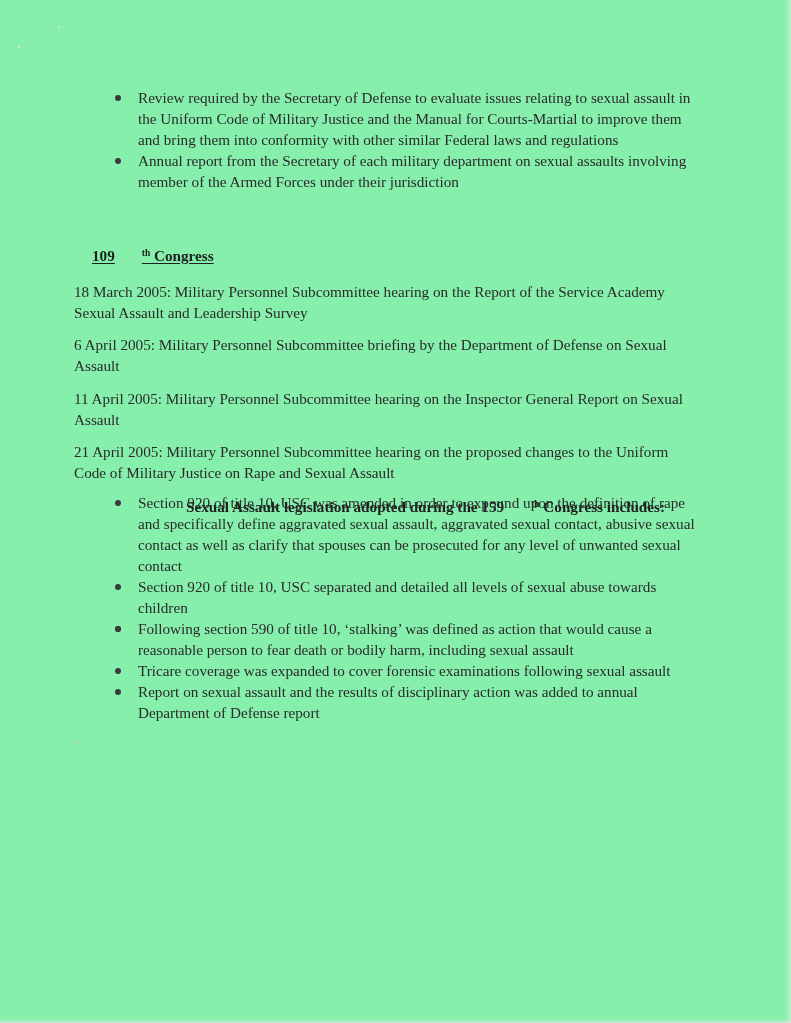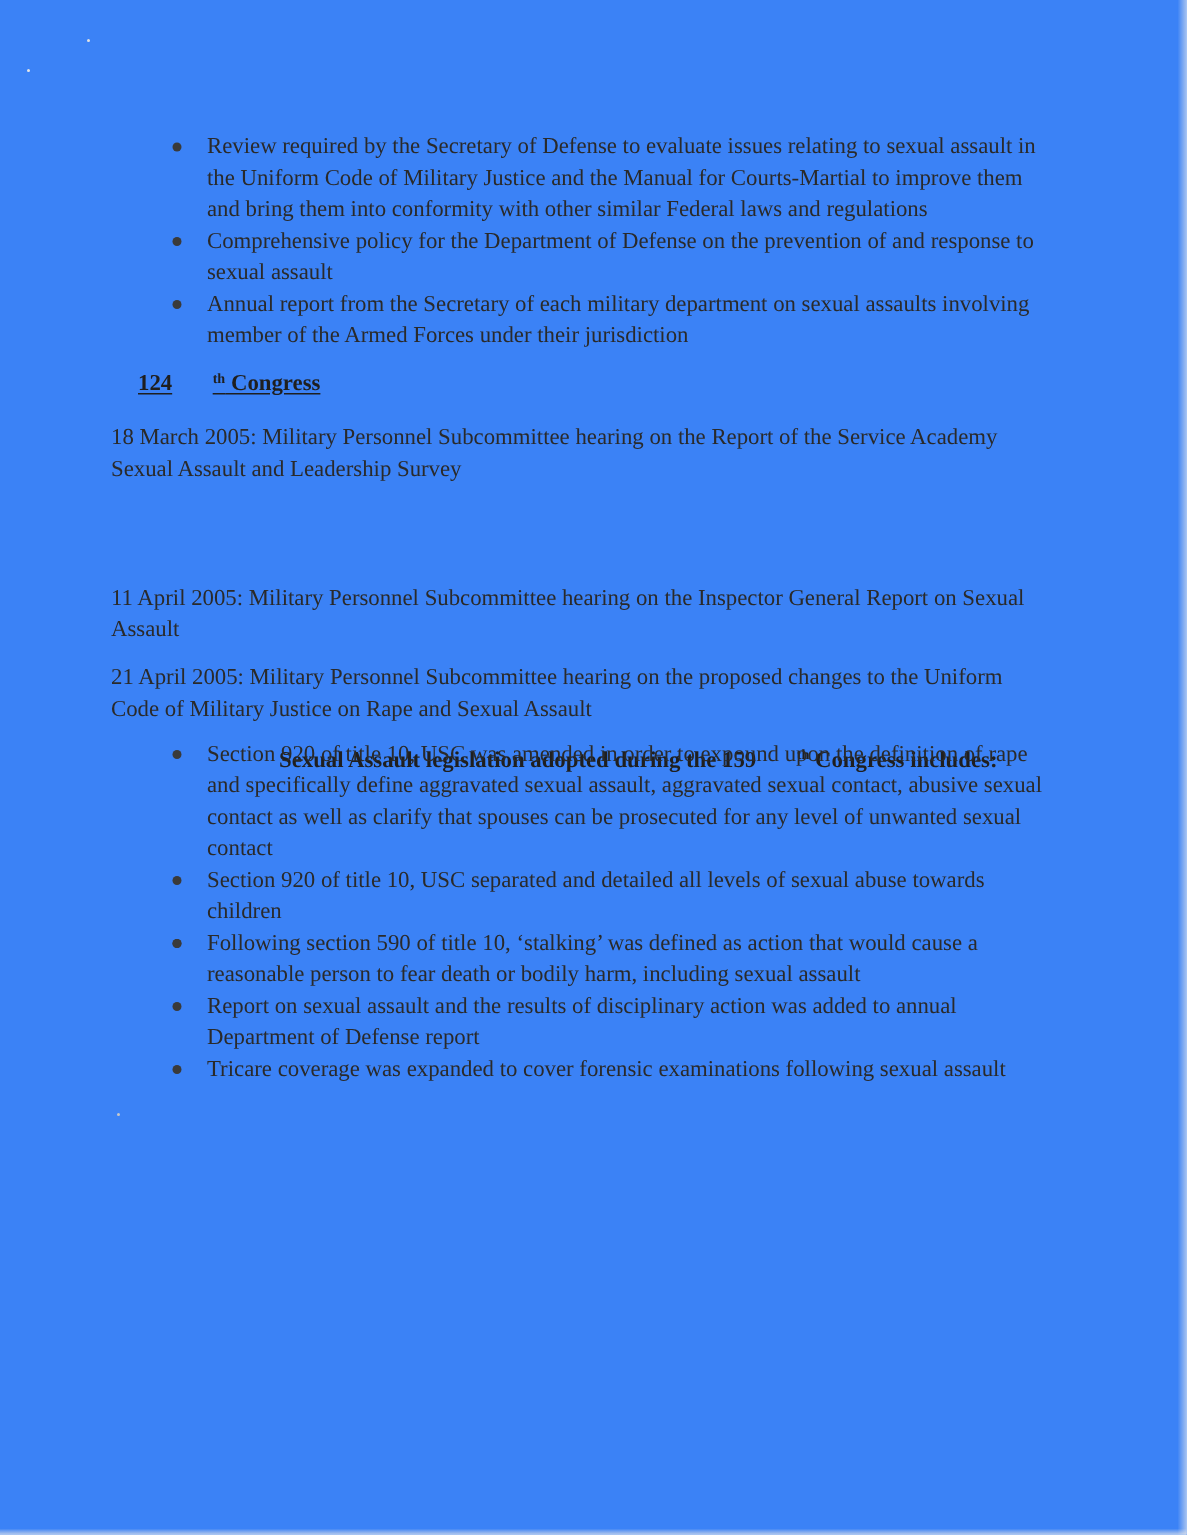--- a/index.html
+++ b/index.html
@@ -14,21 +14,21 @@
       overflow: hidden;
       font-family: "Liberation Serif", "DejaVu Serif", serif;
       color: #2a2a2a;
       font-size: 15.2px;
       line-height: 21px;
     }
     .page {
       position: absolute;
       left: 0; top: 0;
       width: 791px; height: 1023px;
-      background: #3b82f6;
+      background: #86efac;
     }
     .scan-edge {
       position: absolute;
       right: 0; top: 0;
       width: 6px; height: 1023px;
       background: linear-gradient(to right, rgba(255,255,255,0), rgba(235,235,235,0.6));
     }
     .scan-bottom {
       position: absolute;
       left: 0; bottom: 0;
@@ -104,31 +104,28 @@
 
 <div class="page">
 
   <ul class="bullets" id="top-list">
     <li>
       <span class="dot"></span>
       <span>Review required by the Secretary of Defense to evaluate issues relating to sexual assault in the Uniform Code of Military Justice and the Manual for Courts-Martial to improve them and bring them into conformity with other similar Federal laws and regulations</span>
     </li>
     <li>
       <span class="dot"></span>
-      <span>Comprehensive policy for the Department of Defense on the prevention of and response to sexual assault</span>
-    </li>
-    <li>
-      <span class="dot"></span>
       <span>Annual report from the Secretary of each military department on sexual assaults involving member of the Armed Forces under their jurisdiction</span>
     </li>
   </ul>
 
-  <div class="heading"><span>124</span><sup>th</sup><span> Congress</span></div>
+  <div class="heading"><span>109</span><sup>th</sup><span> Congress</span></div>
 
   <p class="para" id="p0">18 March 2005: Military Personnel Subcommittee hearing on the Report of the Service Academy Sexual Assault and Leadership Survey</p>
+  <p class="para" id="p1">6 April 2005: Military Personnel Subcommittee briefing by the Department of Defense on Sexual Assault</p>
   <p class="para" id="p2">11 April 2005: Military Personnel Subcommittee hearing on the Inspector General Report on Sexual Assault</p>
   <p class="para" id="p3">21 April 2005: Military Personnel Subcommittee hearing on the proposed changes to the Uniform Code of Military Justice on Rape and Sexual Assault</p>
 
   <div class="center-heading"><span>Sexual Assault legislation adopted during the 159</span><sup>th</sup><span> Congress includes:</span></div>
 
   <ul class="bullets" id="leg-list">
     <li>
       <span class="dot"></span>
       <span>Section 920 of title 10, USC was amended in order to expound upon the definition of rape and specifically define aggravated sexual assault, aggravated sexual contact, abusive sexual contact as well as clarify that spouses can be prosecuted for any level of unwanted sexual contact</span>
     </li>
@@ -138,25 +135,25 @@
     </li>
     <li>
       <span class="dot"></span>
     </li>
     <li>
       <span class="dot"></span>
       <span>Following section 590 of title 10, ‘stalking’ was defined as action that would cause a reasonable person to fear death or bodily harm, including sexual assault</span>
     </li>
     <li>
       <span class="dot"></span>
-      <span>Report on sexual assault and the results of disciplinary action was added to annual Department of Defense report</span>
+      <span>Tricare coverage was expanded to cover forensic examinations following sexual assault</span>
     </li>
     <li>
       <span class="dot"></span>
-      <span>Tricare coverage was expanded to cover forensic examinations following sexual assault</span>
+      <span>Report on sexual assault and the results of disciplinary action was added to annual Department of Defense report</span>
     </li>
   </ul>
 
   <span class="speck" style="left:78px; top:742px;"></span>
   <span class="speck" style="left:58px; top:26px; background:#e2e2e2;"></span>
   <span class="speck" style="left:18px; top:46px; background:#e6e6e6;"></span>
 
   <div class="scan-edge"></div>
   <div class="scan-bottom"></div>
 </div>

